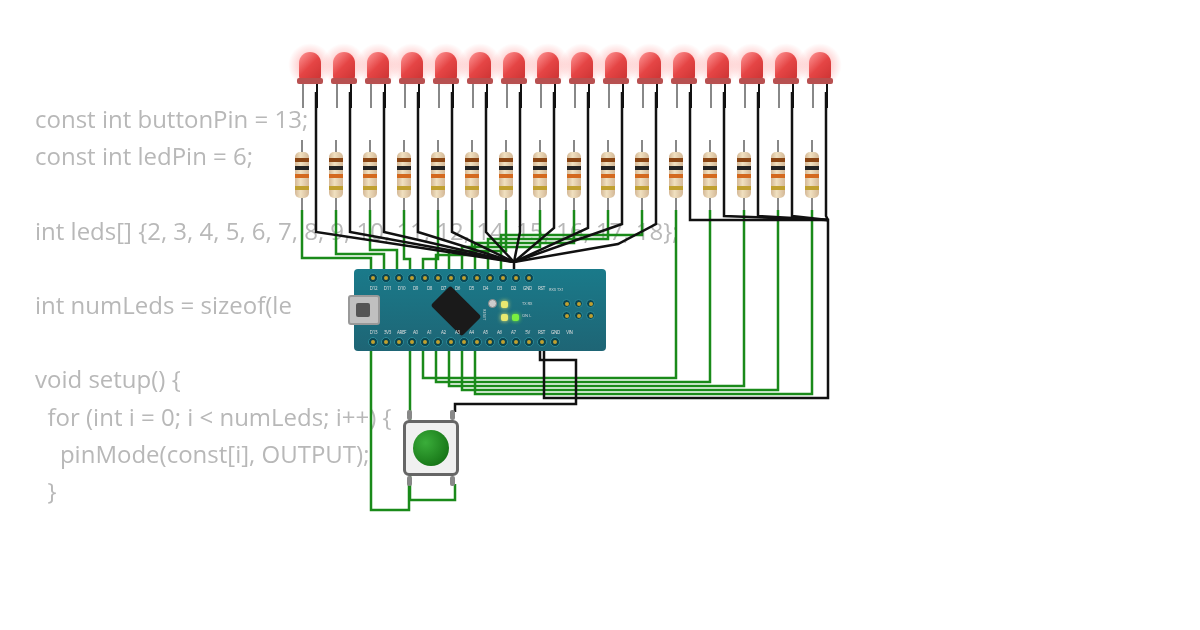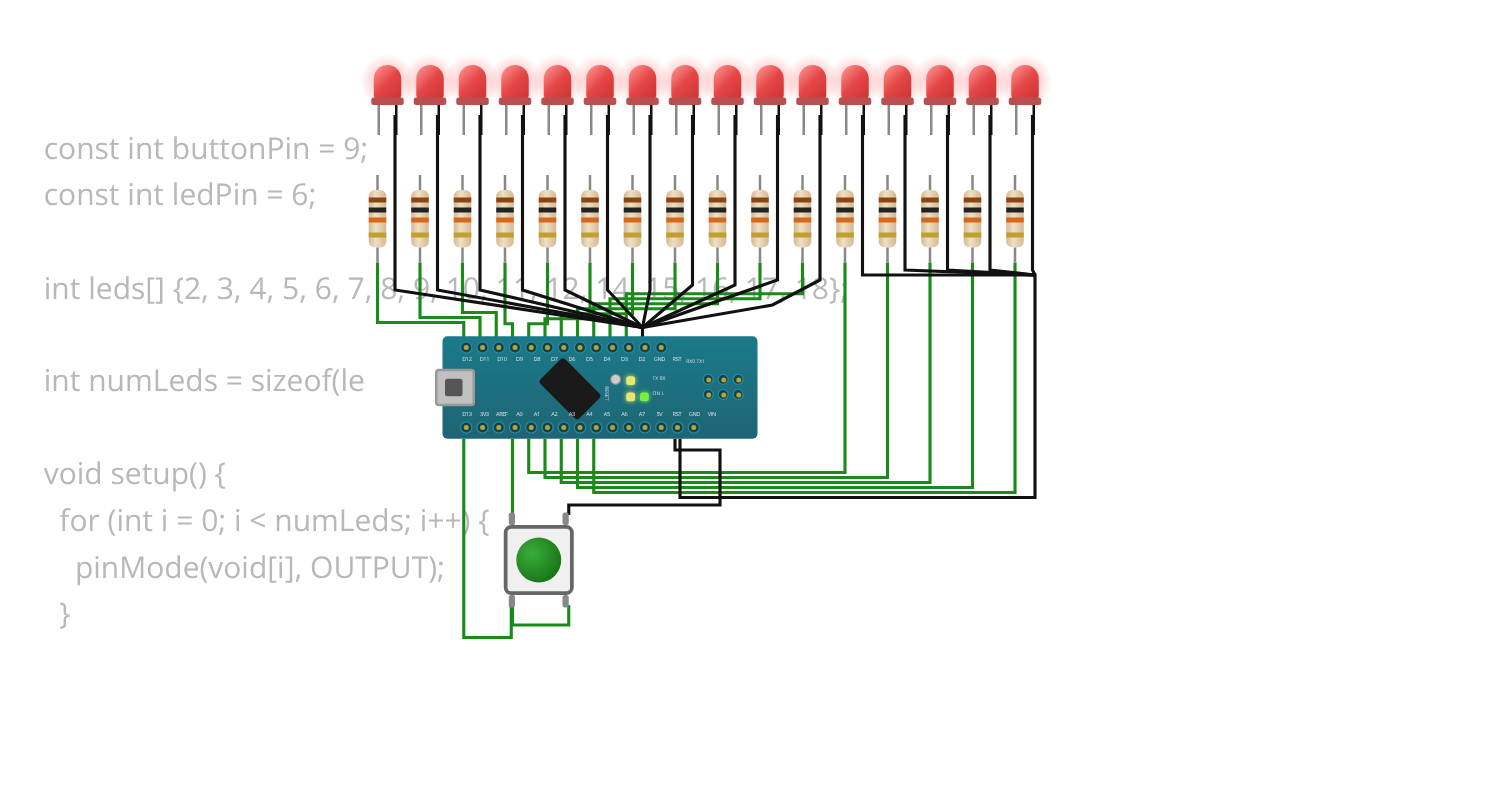--- a/index.html
+++ b/index.html
@@ -278,30 +278,30 @@
     height: 630px;
     z-index: 3;
     pointer-events: none;
   }
   .wire-green { stroke: #1a8a1a; stroke-width: 2.5; fill: none; }
   .wire-black { stroke: #111; stroke-width: 2.5; fill: none; }
 </style>
 </head>
 <body>
 
-<div class="code-layer"><span>const int buttonPin = 9;</span>
+<div class="code-layer"><span>const int buttonPin = 13;</span>
 <span>const int ledPin = 6;</span>
 <span></span>
 <span>int leds[] {2, 3, 4, 5, 6, 7, 8, 9, 10, 11, 12, 14, 15, 16, 17, 18};</span>
 <span></span>
 <span>int numLeds = sizeof(le</span>
 <span></span>
 <span>void setup() {</span>
 <span>  for (int i = 0; i &lt; numLeds; i++) {</span>
-<span>    pinMode(void[i], OUTPUT);</span>
+<span>    pinMode(const[i], OUTPUT);</span>
 <span>  }</span></div>
 
 <svg class="wires">
 
   <path class="wire-green" d="M 302 210 L 302 258 L 371 258 L 371 273"></path>
   <path class="wire-green" d="M 336 210 L 336 254 L 384 254 L 384 273"></path>
   <path class="wire-green" d="M 370 210 L 370 250 L 397 250 L 397 273"></path>
   <path class="wire-green" d="M 404 210 L 404 259 L 410 259 L 410 273"></path>
   <path class="wire-green" d="M 438 210 L 438 259 L 423 259 L 423 273"></path>
   <path class="wire-green" d="M 472 210 L 472 255 L 436 255 L 436 273"></path>

